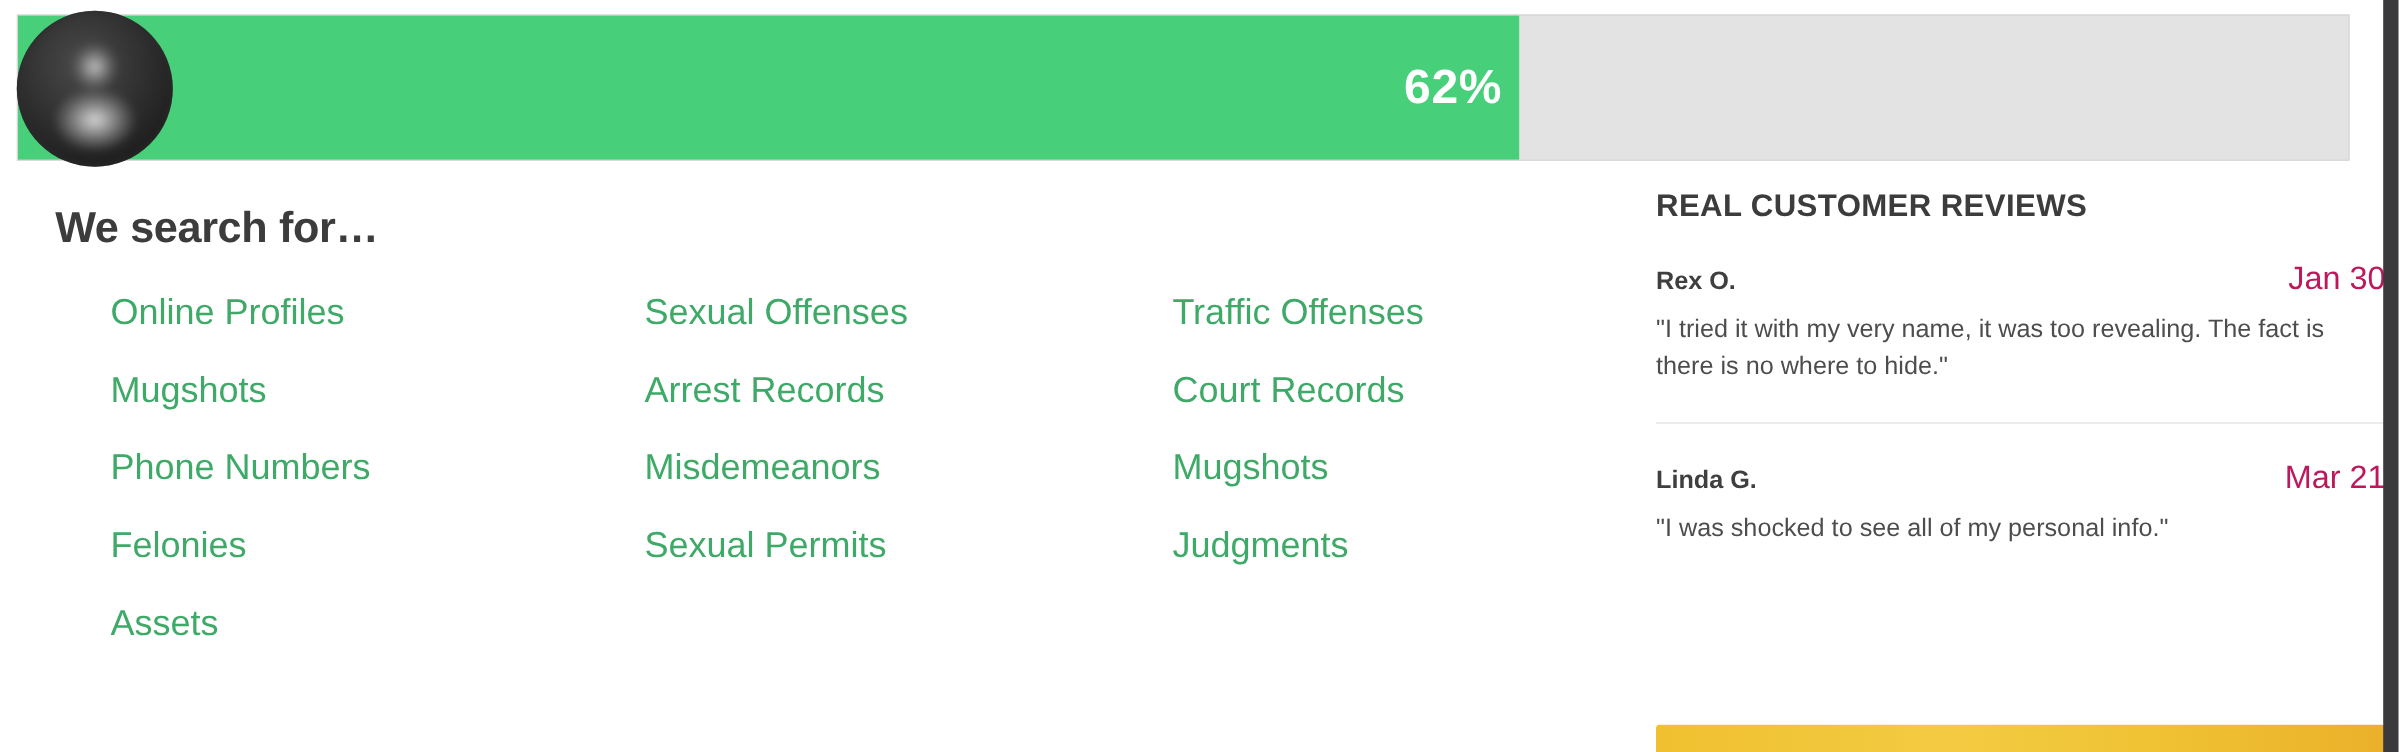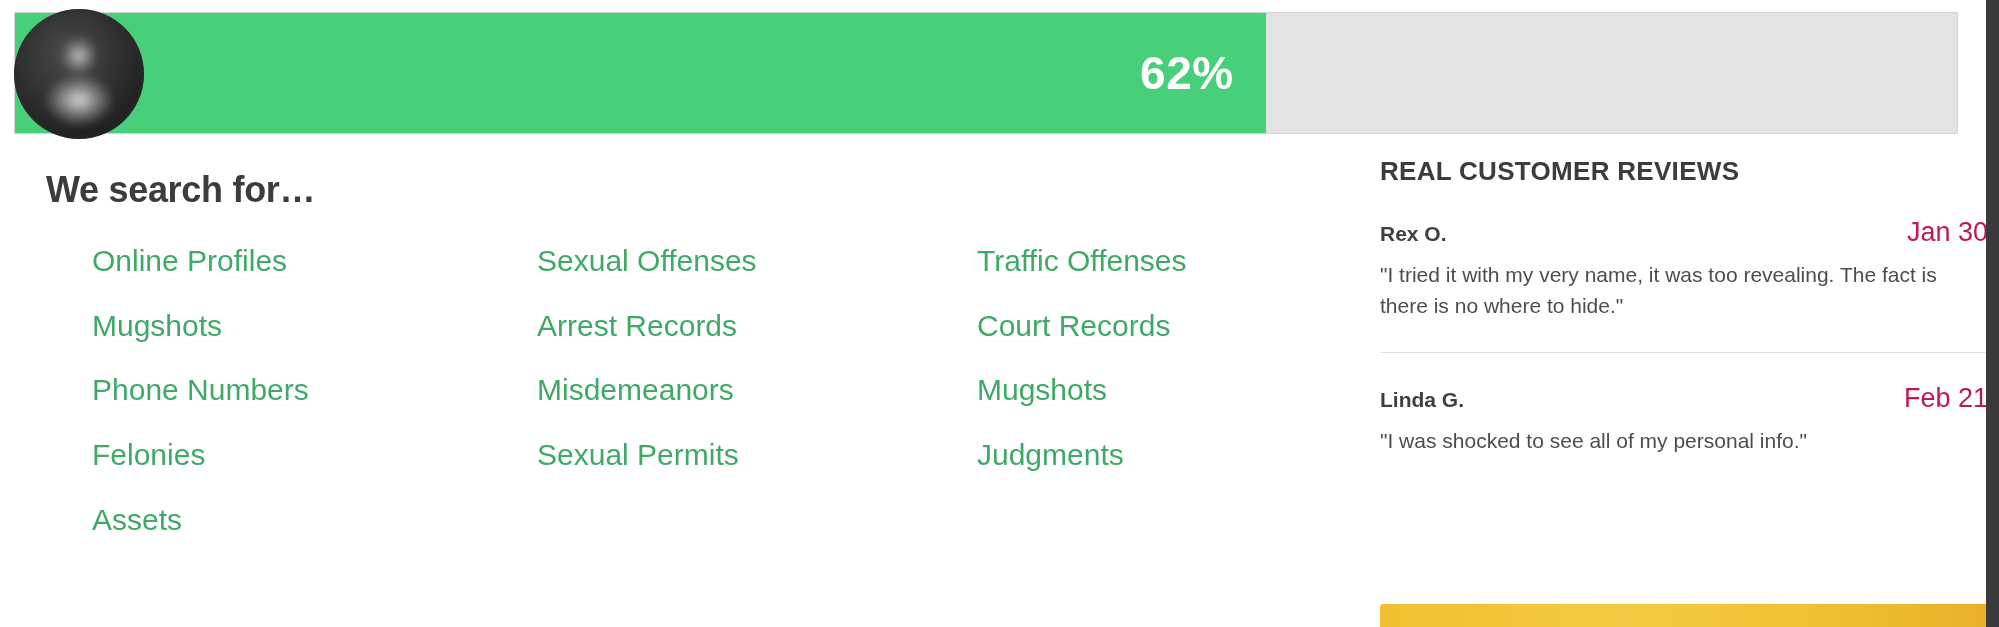--- a/index.html
+++ b/index.html
@@ -58,24 +58,24 @@
     width: 64.4%;
     height: 100%;
     background: #47cf79;
     display: flex;
     align-items: center;
     justify-content: flex-end;
   }
 
   .progress-value {
     color: #ffffff;
-    font-size: 46px;
+    font-size: 40px;
     font-weight: 700;
     letter-spacing: 0.5px;
-    padding-right: 32px;
+    padding-right: 14px;
     line-height: 1;
   }
 
   .avatar {
     position: absolute;
     left: 14px;
     top: 3px;
     width: 130px;
     height: 130px;
     border-radius: 50%;
@@ -263,21 +263,21 @@
           <span class="review-date">Jan 30</span>
         </div>
         <div class="review-text">"I tried it with my very name, it was too revealing. The fact is there is no where to hide."</div>
       </div>
 
       <div class="review-divider"></div>
 
       <div class="review">
         <div class="review-head">
           <span class="review-author">Linda G.</span>
-          <span class="review-date">Feb 21</span>
+          <span class="review-date">Mar 21</span>
         </div>
         <div class="review-text">"I was shocked to see all of my personal info."</div>
       </div>
 
       <button class="cta-button"></button>
     </div>
 
   </div>
 
   <div class="window-scrollbar"></div>

